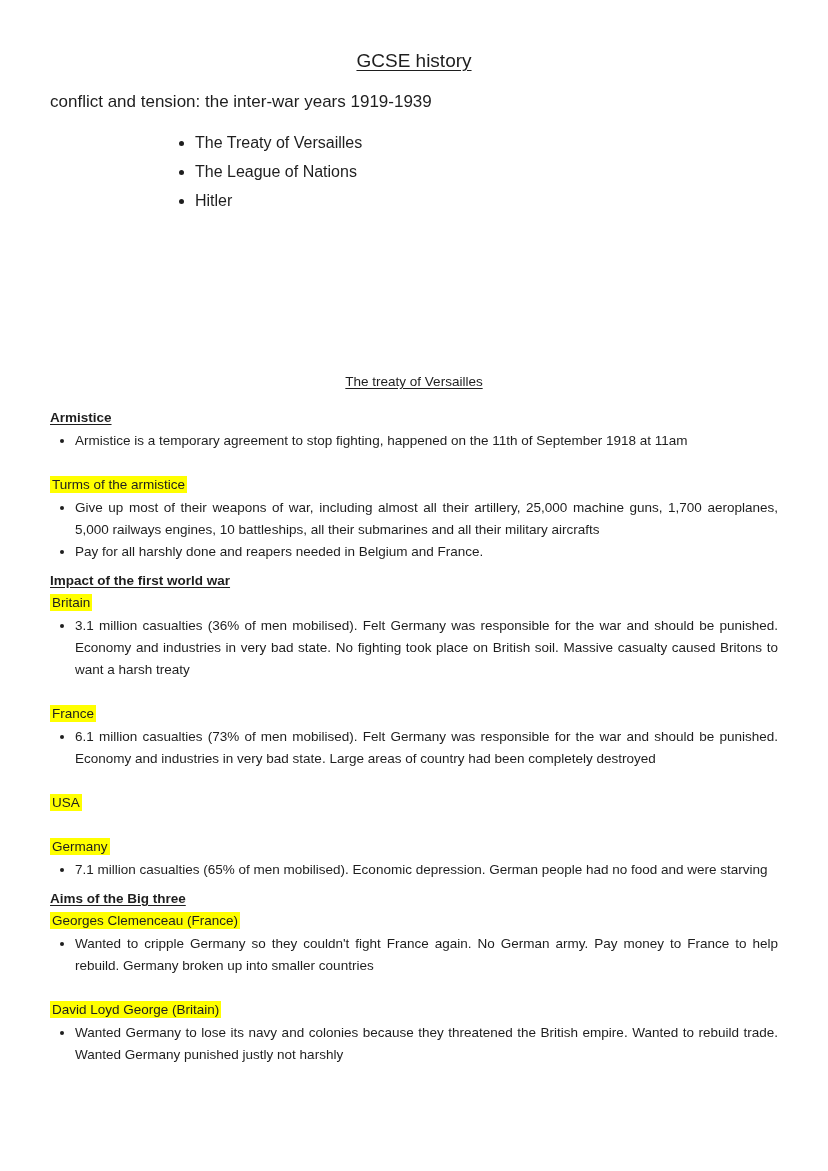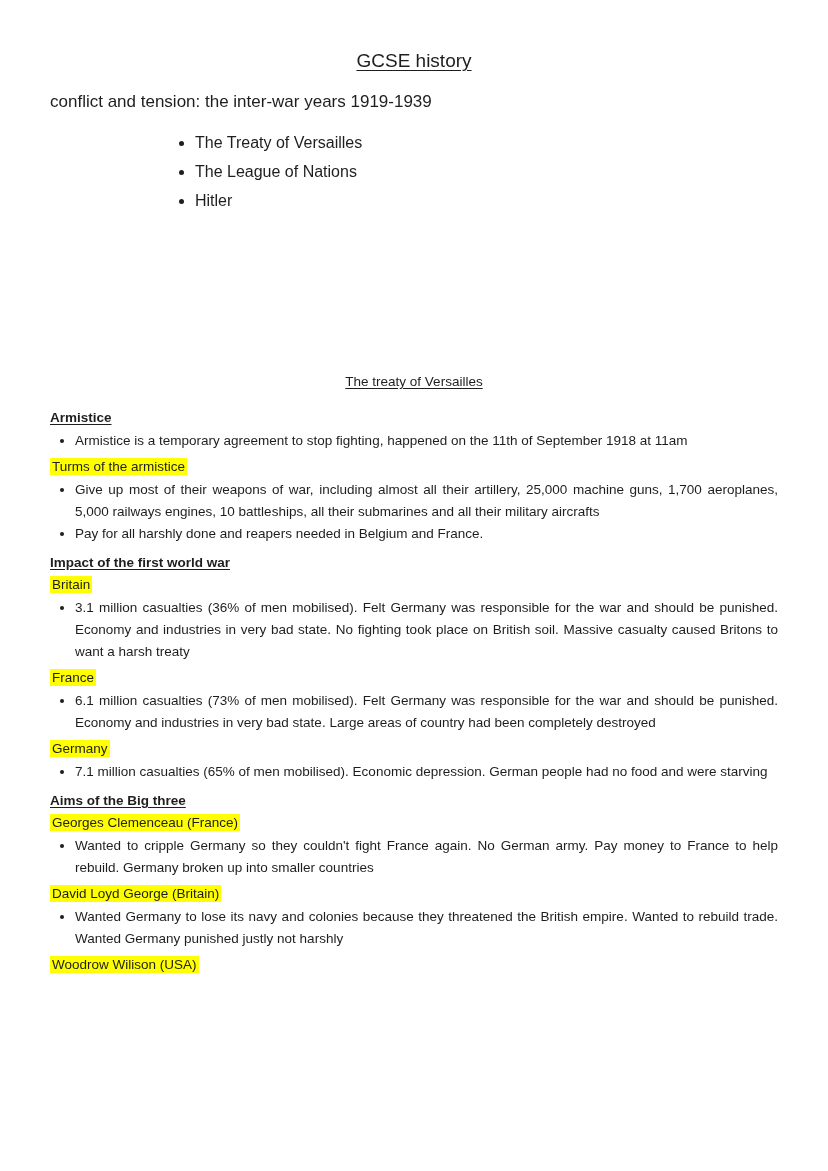--- a/index.html
+++ b/index.html
@@ -58,21 +58,21 @@
     font-weight: bold;
     text-decoration: underline;
     text-underline-offset: 2px;
     margin-top: 7px;
   }
   .section-title + .h3 { margin-top: 14px; }
 
   .hl {
     font-size: 13.5px;
     line-height: 22px;
-    margin-top: 4px;
+    margin-top: 22px;
   }
   .h3 + .hl { margin-top: 0; }
   .hl .mark {
     background: var(--hl, #ffff00);
     padding: 1px 2px;
   }
 
   ul.bl {
     list-style: disc;
     margin: 1px 0 0 0;
@@ -116,33 +116,33 @@
   <div class="hl"><span class="mark">Britain</span></div>
   <ul class="bl">
     <li>3.1 million casualties (36% of men mobilised). Felt Germany was responsible for the war and should be punished. Economy and industries in very bad state. No fighting took place on British soil. Massive casualty caused Britons to want a harsh treaty</li>
   </ul>
 
   <div class="hl"><span class="mark">France</span></div>
   <ul class="bl">
     <li>6.1 million casualties (73% of men mobilised). Felt Germany was responsible for the war and should be punished. Economy and industries in very bad state. Large areas of country had been completely destroyed</li>
   </ul>
 
+  <div class="hl"><span class="mark">USA</span></div>
 
   <div class="hl"><span class="mark">Germany</span></div>
   <ul class="bl">
     <li>7.1 million casualties (65% of men mobilised). Economic depression. German people had no food and were starving</li>
   </ul>
 
   <div class="h3">Aims of the Big three</div>
 
   <div class="hl"><span class="mark">Georges Clemenceau (France)</span></div>
   <ul class="bl">
     <li>Wanted to cripple Germany so they couldn't fight France again. No German army. Pay money to France to help rebuild. Germany broken up into smaller countries</li>
   </ul>
 
   <div class="hl"><span class="mark">David Loyd George (Britain)</span></div>
   <ul class="bl">
     <li>Wanted Germany to lose its navy and colonies because they threatened the British empire. Wanted to rebuild trade. Wanted Germany punished justly not harshly</li>
   </ul>
 
-  <div class="hl"><span class="mark">Woodrow Wilison (USA)</span></div>
 
 </div>
 
 </body></html>

